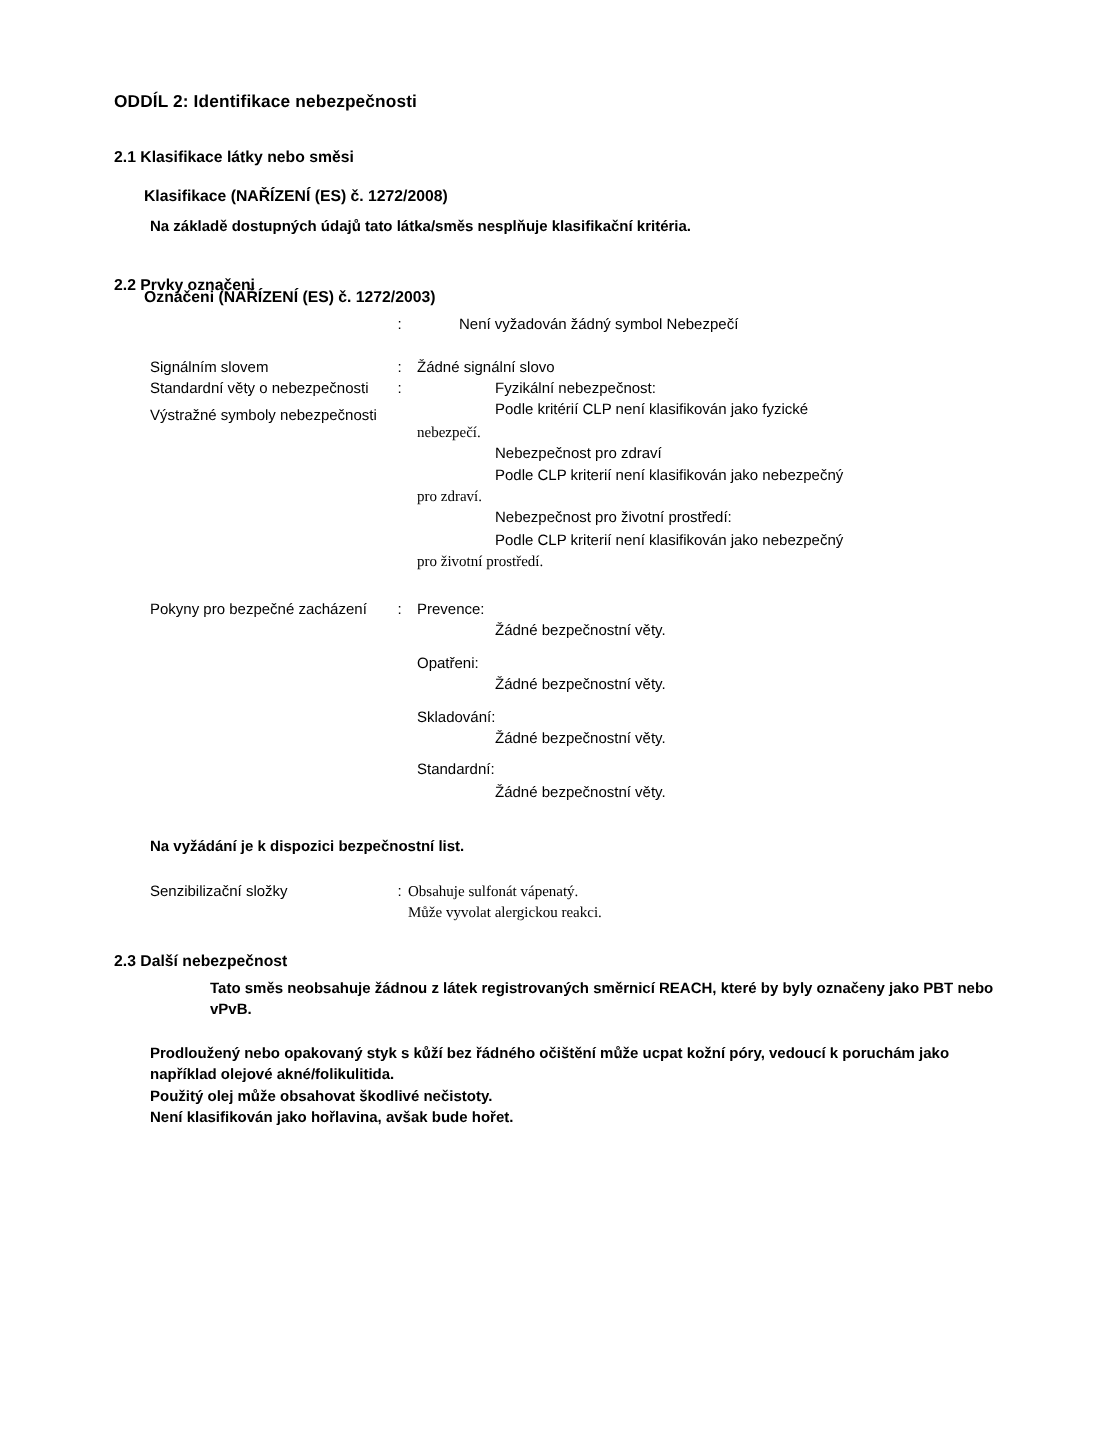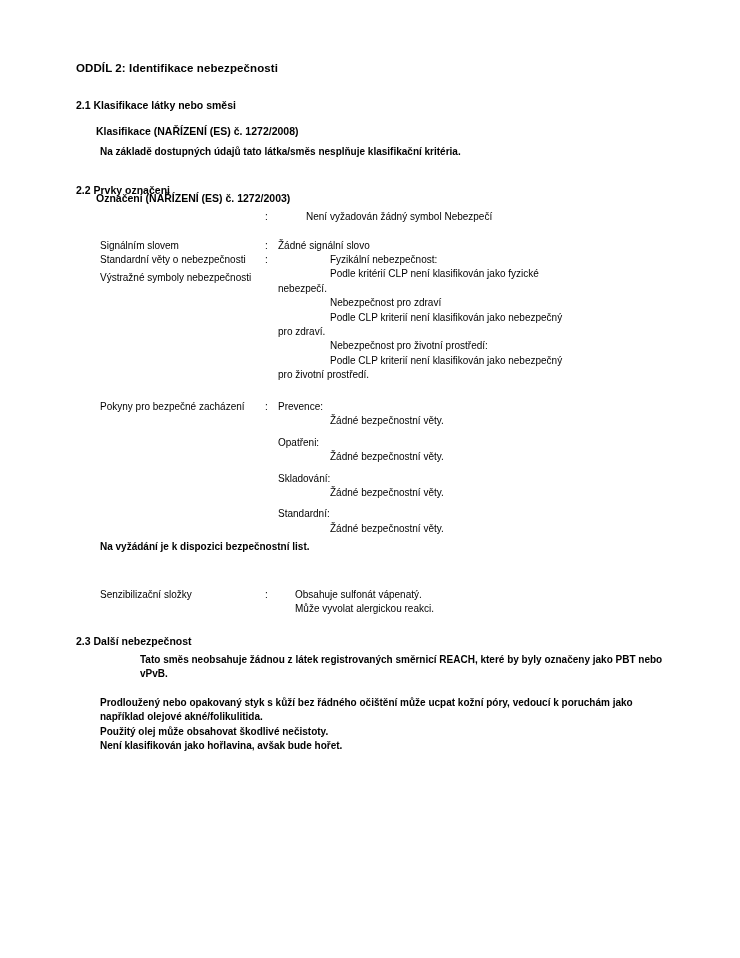--- a/index.html
+++ b/index.html
@@ -84,20 +84,21 @@
   .row-value.w-wide { width: 352px; }
 
   
   .ind {
     display: block;
     text-indent: 52px;
   }
   .ind-none {
     display: block;
     text-indent: 0;
+    font-family: Liberation Serif, serif;
   }
   .p-head {
     display: block;
     font-weight: normal;
     text-indent: 0;
   }
   .p-body {
     display: block;
     text-indent: 52px;
   }
@@ -153,25 +154,25 @@
     <span class="p-head">Opatřeni:</span>
     <span class="p-body">Žádné bezpečnostní věty.</span>
     <span class="gap-sm"></span>
     <span class="p-head">Skladování:</span>
     <span class="p-body">Žádné bezpečnostní věty.</span>
     <span class="gap-sm"></span>
     <span class="p-head">Standardní:</span>
     <span class="p-body">Žádné bezpečnostní věty.</span>
   </div>
 
-  <div class="para" style="top:540px; width:520px;">Na vyžádání je k dispozici bezpečnostní list.</div>
+  <div class="para" style="top:558px; width:520px;">Na vyžádání je k dispozici bezpečnostní list.</div>
 
   <div class="row-label" style="top:588px;">Senzibilizační složky</div>
   <div class="row-colon" style="top:588px;">:</div>
-  <div class="row-value" style="top:588px; left:295px;">
+  <div class="row-value" style="top:588px; left:272px;">
     <span class="ind-none">Obsahuje sulfonát vápenatý.</span>
     <span class="ind-none">Může vyvolat alergickou reakci.</span>
   </div>
 
   <div class="h2" style="top:635px;">2.3 Další nebezpečnost</div>
 
   <div class="para" style="top:653px; width:530px;margin-left:40px;">Tato směs neobsahuje žádnou z látek registrovaných směrnicí REACH, které by byly označeny jako PBT nebo vPvB.</div>
 
   <div class="para" style="top:696px; width:534px;">Prodloužený nebo opakovaný styk s kůží bez řádného očištění může ucpat kožní póry, vedoucí k poruchám jako například olejové akné/folikulitida.</div>
 

